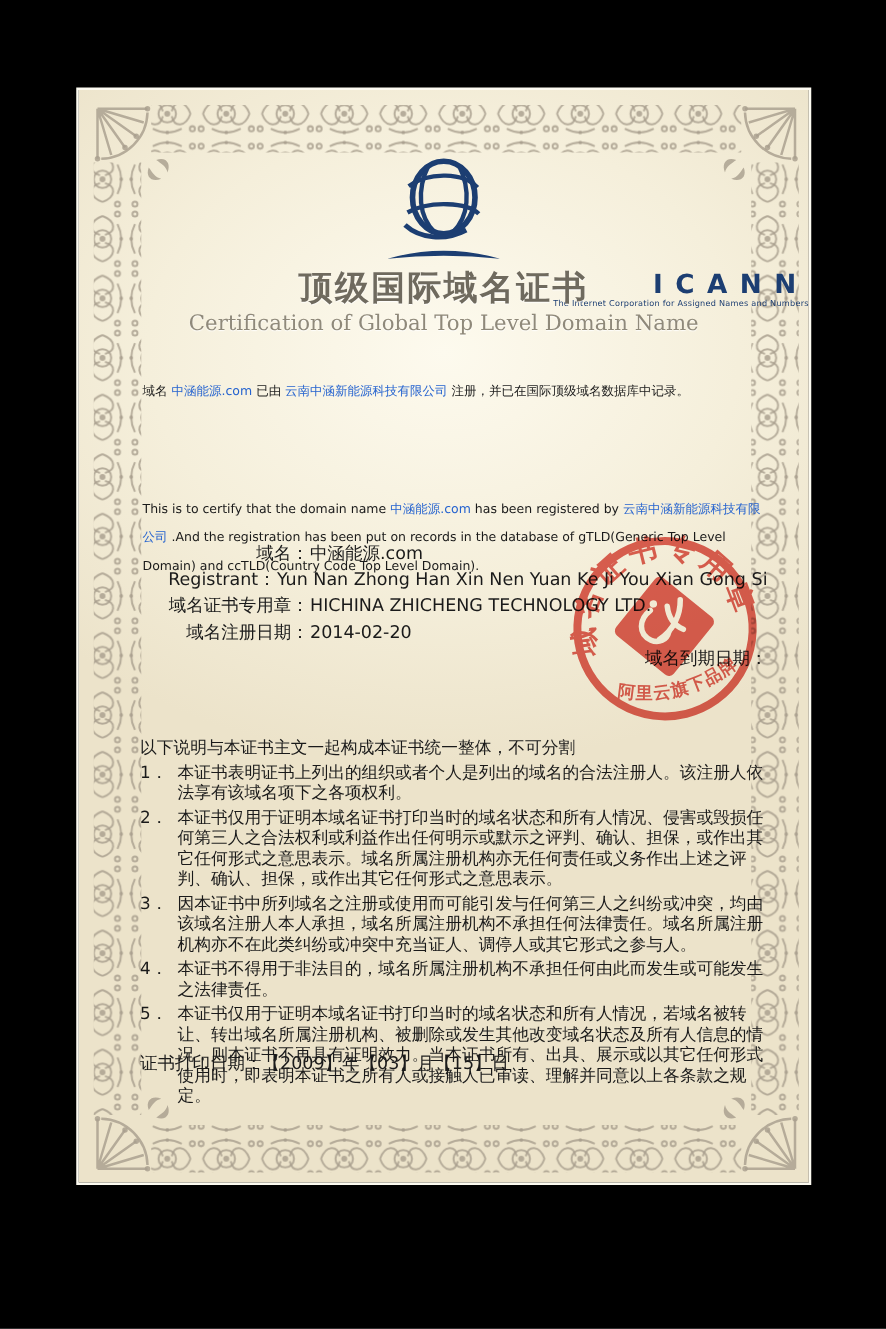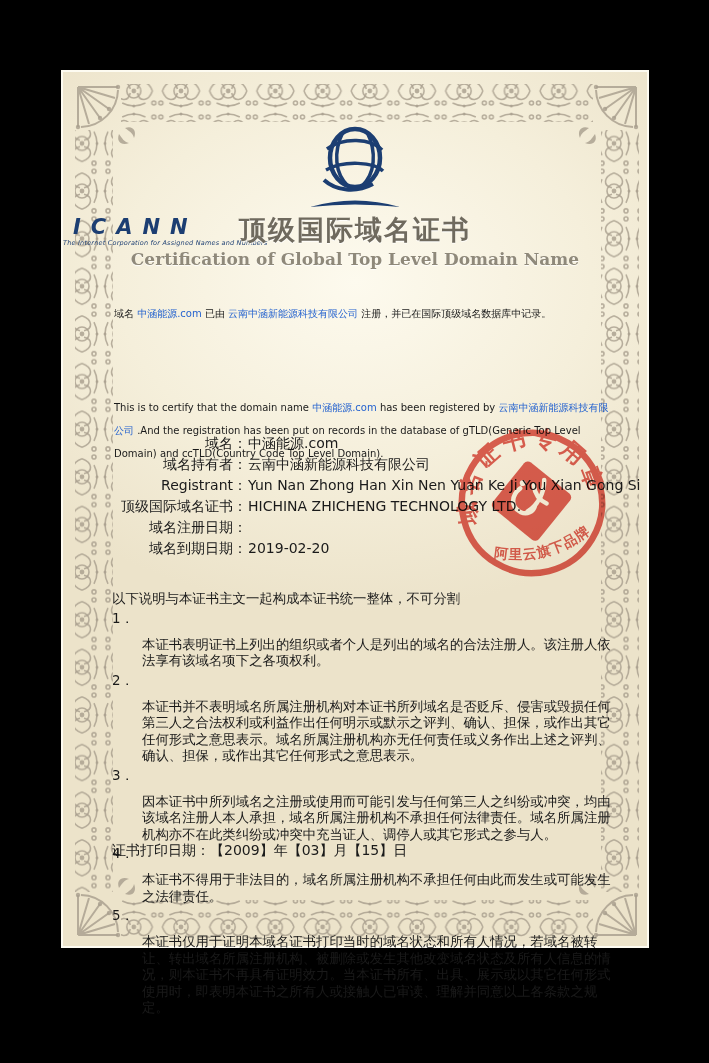--- a/index.html
+++ b/index.html
@@ -13,49 +13,49 @@
   .paper{
     position:absolute;left:61px;top:70px;width:588px;height:878px;
     border:2px solid #fdfbf1;
     background:radial-gradient(ellipse 430px 330px at 50% 24%, var(--paper-light) 0%, var(--paper-mid) 55%, var(--paper-dark) 100%);
   }
   svg.frame{position:absolute;left:0;top:0;pointer-events:none;}
   .frame .ink path,.frame .ink circle{stroke:var(--border-ink);fill:none;stroke-width:1.6;opacity:.82;}
   .frame .ink .fill{fill:var(--border-ink);stroke:none;opacity:.82;}
   .frame .ink.corner path,.frame .ink.corner circle{stroke-width:2;}
 
-  .logo{position:absolute;top:50px;left:0;width:100%;text-align:left;font-style:italic;}
+  .logo{position:absolute;top:50px;left:0;width:100%;text-align:right;}
   .logo svg{display:block;margin:0 auto;}
   .globe-line{stroke:var(--navy);fill:none;}
   .globe-fill{fill:var(--navy);stroke:none;}
   .icann-word{color:var(--navy);font-weight:bold;font-size:21px;letter-spacing:10px;padding-left:10px;margin-top:1px;}
   .icann-tagline{color:var(--navy);font-size:6.5px;letter-spacing:.2px;margin-top:0;}
 
   .title{position:absolute;top:140px;left:0;width:100%;text-align:center;
     font-size:27px;font-weight:bold;letter-spacing:2px;color:var(--title-gray);
     text-shadow:0 1px 1px rgba(255,255,255,.9);}
   .subtitle{position:absolute;top:177px;left:0;width:100%;text-align:center;
-    font-family:"DejaVu Serif",serif;font-size:17px;font-weight:bold;color:var(--subtitle-gray);
+    font-family:"DejaVu Serif",serif;font-size:17px;font-weight:normal;color:var(--subtitle-gray);
     text-shadow:0 1px 1px rgba(255,255,255,.9);}
 
   .para{position:absolute;left:51px;width:502px;font-size:10px;line-height:23px;}
   .para-zh{top:230px;}
   .para-en{top:281px;margin-top:43px;}
   .hl{color:var(--link-blue);}
 
   .details{position:absolute;left:49px;top:361px;width:502px;font-size:14px;line-height:21px;}
-  .drow{display:flex;}
+  .drow{display:flex;justify-content:flex-end;}
   .dl{flex:0 0 135px;text-align:right;white-space:nowrap;}
   .dv{flex:1;white-space:nowrap;padding-left:1px;}
 
   .terms{position:absolute;left:49px;top:482px;width:502px;font-size:13.4px;line-height:16.5px;}
   .terms-heading{margin-bottom:3px;margin-top:37px;}
   .term{display:flex;margin-top:3px;}
   .tnum{flex:0 0 30px;}
-  .ttext{flex:1;margin-top:26px;}
+  .ttext{flex:1;}
 
   .footer{position:absolute;left:49px;top:770px;font-size:14px;}
 
   .stamp{position:absolute;left:390px;top:352px;width:158px;height:158px;opacity:.9;mix-blend-mode:multiply;}
   .stamp-ring{fill:none;stroke:var(--stamp-red);stroke-width:6.5;}
   .stamp-arc-text{fill:var(--stamp-red);font-size:23px;font-weight:bold;letter-spacing:5px;text-anchor:middle;}
   .stamp-banner-text{fill:var(--stamp-red);font-size:14px;font-weight:bold;letter-spacing:1px;text-anchor:middle;}
   .stamp-fill{fill:var(--stamp-red);}
   .stamp-glyph path{stroke:#fff;stroke-width:4.5;fill:none;stroke-linecap:round;}
   .stamp-glyph circle{fill:#fff;}
@@ -145,57 +145,53 @@
 
   <p class="para para-en"><span>This is to certify that the domain name </span><span class="hl">中涵能源.com</span><span> has been registered by </span><span class="hl">云南中涵新能源科技有限公司</span><span> .And the registration has been put on records in the database of gTLD(Generic Top Level Domain) and ccTLD(Country Code Top Level Domain).</span></p>
 
   <div class="details">
 
       <div class="drow">
         <span class="dl">域名：</span>
         <span class="dv">中涵能源.com</span>
       </div>
 
-      <div class="drow">
-        <span class="dl">域名持有者：</span>
-        <span class="dv">云南中涵新能源科技有限公司</span>
-      </div>
 
       <div class="drow">
         <span class="dl">Registrant：</span>
         <span class="dv">Yun Nan Zhong Han Xin Nen Yuan Ke Ji You Xian Gong Si</span>
       </div>
 
       <div class="drow">
-        <span class="dl">顶级国际域名证书：</span>
+        <span class="dl">域名证书专用章：</span>
         <span class="dv">HICHINA ZHICHENG TECHNOLOGY LTD.</span>
       </div>
 
       <div class="drow">
         <span class="dl">域名注册日期：</span>
+        <span class="dv">2014-02-20</span>
       </div>
 
       <div class="drow">
         <span class="dl">域名到期日期：</span>
-        <span class="dv">2019-02-20</span>
       </div>
     </div>
 
   <div class="terms">
     <div class="terms-heading">以下说明与本证书主文一起构成本证书统一整体，不可分割</div>
     <div class="terms-list">
 
         <div class="term">
           <span class="tnum">1．</span>
           <span class="ttext">本证书表明证书上列出的组织或者个人是列出的域名的合法注册人。该注册人依法享有该域名项下之各项权利。</span>
         </div>
 
         <div class="term">
           <span class="tnum">2．</span>
-          <span class="ttext">本证书并不表明域名所属注册机构对本证书所列域名是否贬斥、侵害或毁损任何第三人之合法权利或利益作出任何明示或默示之评判、确认、担保，或作出其它任何形式之意思表示。域名所属注册机构亦无任何责任或义务作出上述之评判、确认、担保，或作出其它任何形式之意思表示。</span>
+          <span class="ttext">本证书仅用于证明本域名证书打印当时的域名状态和所有人情况、侵害或毁损任何第三人之合法权利或利益作出任何明示或默示之评判、确认、担保，或作出其它任何形式之意思表示。域名所属注册机构亦无任何责任或义务作出上述之评判、确认、担保，或作出其它任何形式之意思表示。</span>
         </div>
 
         <div class="term">
           <span class="tnum">3．</span>
           <span class="ttext">因本证书中所列域名之注册或使用而可能引发与任何第三人之纠纷或冲突，均由该域名注册人本人承担，域名所属注册机构不承担任何法律责任。域名所属注册机构亦不在此类纠纷或冲突中充当证人、调停人或其它形式之参与人。</span>
         </div>
 
         <div class="term">
           <span class="tnum">4．</span>
           <span class="ttext">本证书不得用于非法目的，域名所属注册机构不承担任何由此而发生或可能发生之法律责任。</span>

